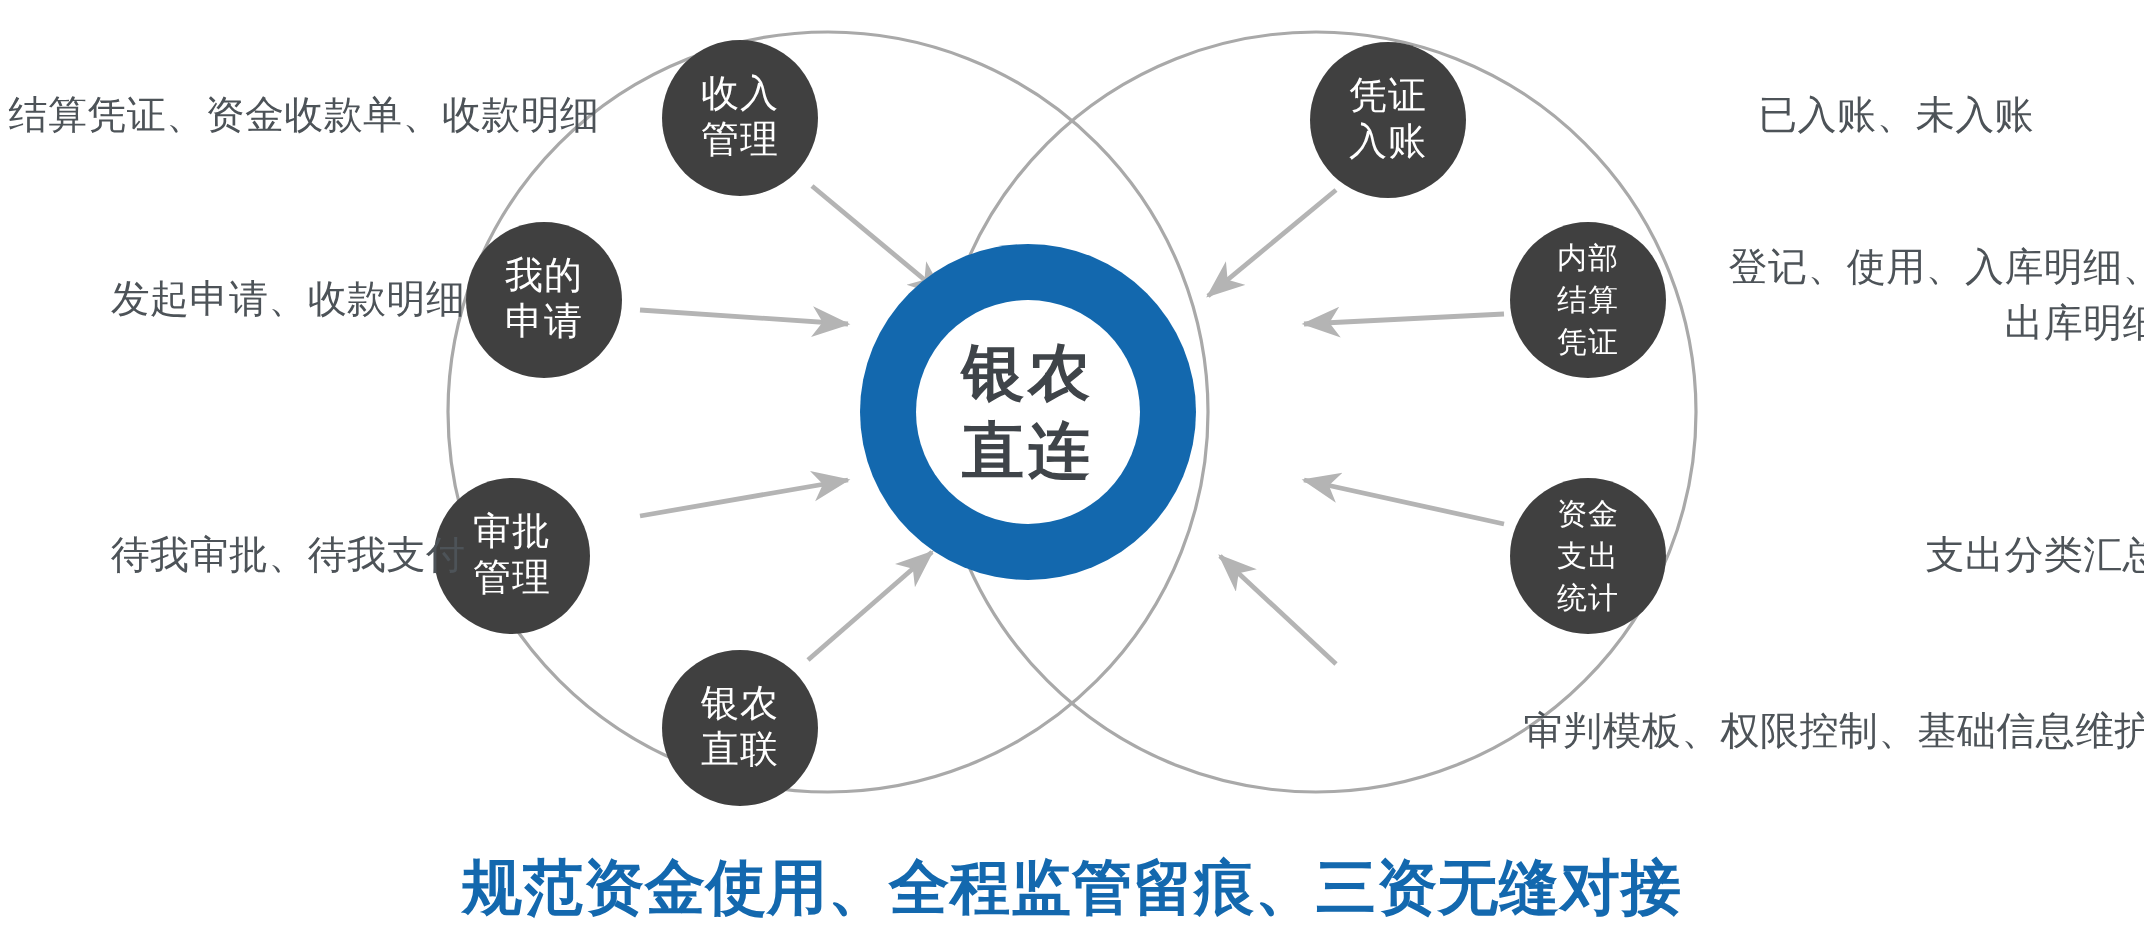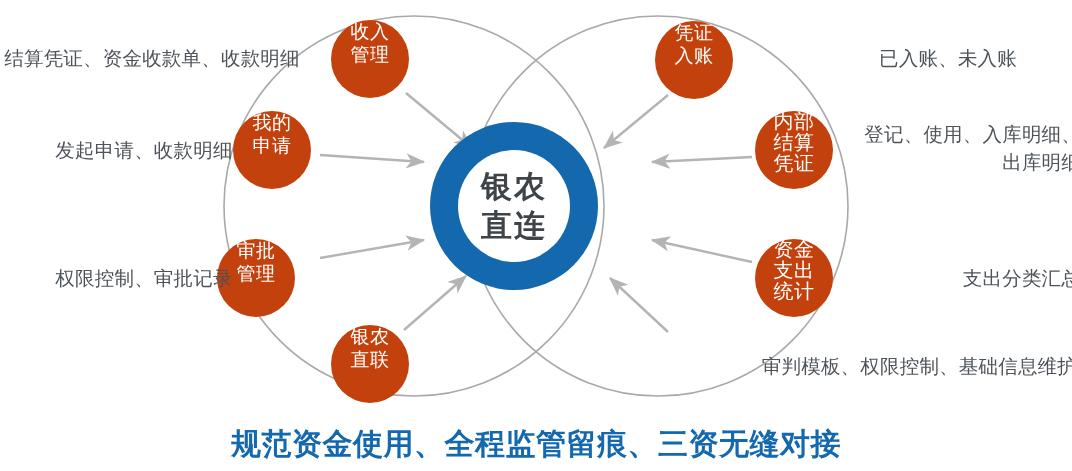--- a/index.html
+++ b/index.html
@@ -34,33 +34,34 @@
   }
   .side-label.left {
     text-align: center;
   }
   .side-label.right {
     text-align: right;
   }
   .node-circle {
     position: absolute;
     border-radius: 50%;
-    background: #c2410c;
+    background: #404040;
     color: #ffffff;
     display: flex;
+    align-items: center;
     justify-content: center;
     text-align: center;
     font-size: 19px;
     line-height: 23px;
     font-weight: 400;
     white-space: pre-line;
     letter-spacing: 0.5px;
   }
   .node-circle.small-text {
-    font-size: 20px;
+    font-size: 15px;
     line-height: 21px;
   }
   #center-hub {
     position: absolute;
     border-radius: 50%;
     background: #1368ae;
     display: flex;
     align-items: center;
     justify-content: center;
   }
@@ -160,21 +161,21 @@
     <span>资金
 支出
 统计</span>
   </div>
 
 
   <div class="side-label left" style="left:2px; top:44px; width:300px;">结算凭证、资金收款单、收款明细</div>
 
   <div class="side-label left" style="left:44px; top:136px; width:200px;">发起申请、收款明细</div>
 
-  <div class="side-label left" style="left:44px; top:264px; width:200px;">权限控制、审批记录</div>
+  <div class="side-label left" style="left:44px; top:264px; width:200px;">待我审批、待我支付</div>
 
 
   <div class="side-label right" style="left:757px; top:44px; width:260px;">已入账、未入账</div>
 
   <div class="side-label right" style="left:851px; top:120px; width:230px;">登记、使用、入库明细、
 出库明细</div>
 
   <div class="side-label right" style="left:851px; top:264px; width:230px;">支出分类汇总</div>
 
   <div class="side-label right" style="left:757px; top:352px; width:320px;">审判模板、权限控制、基础信息维护</div>

